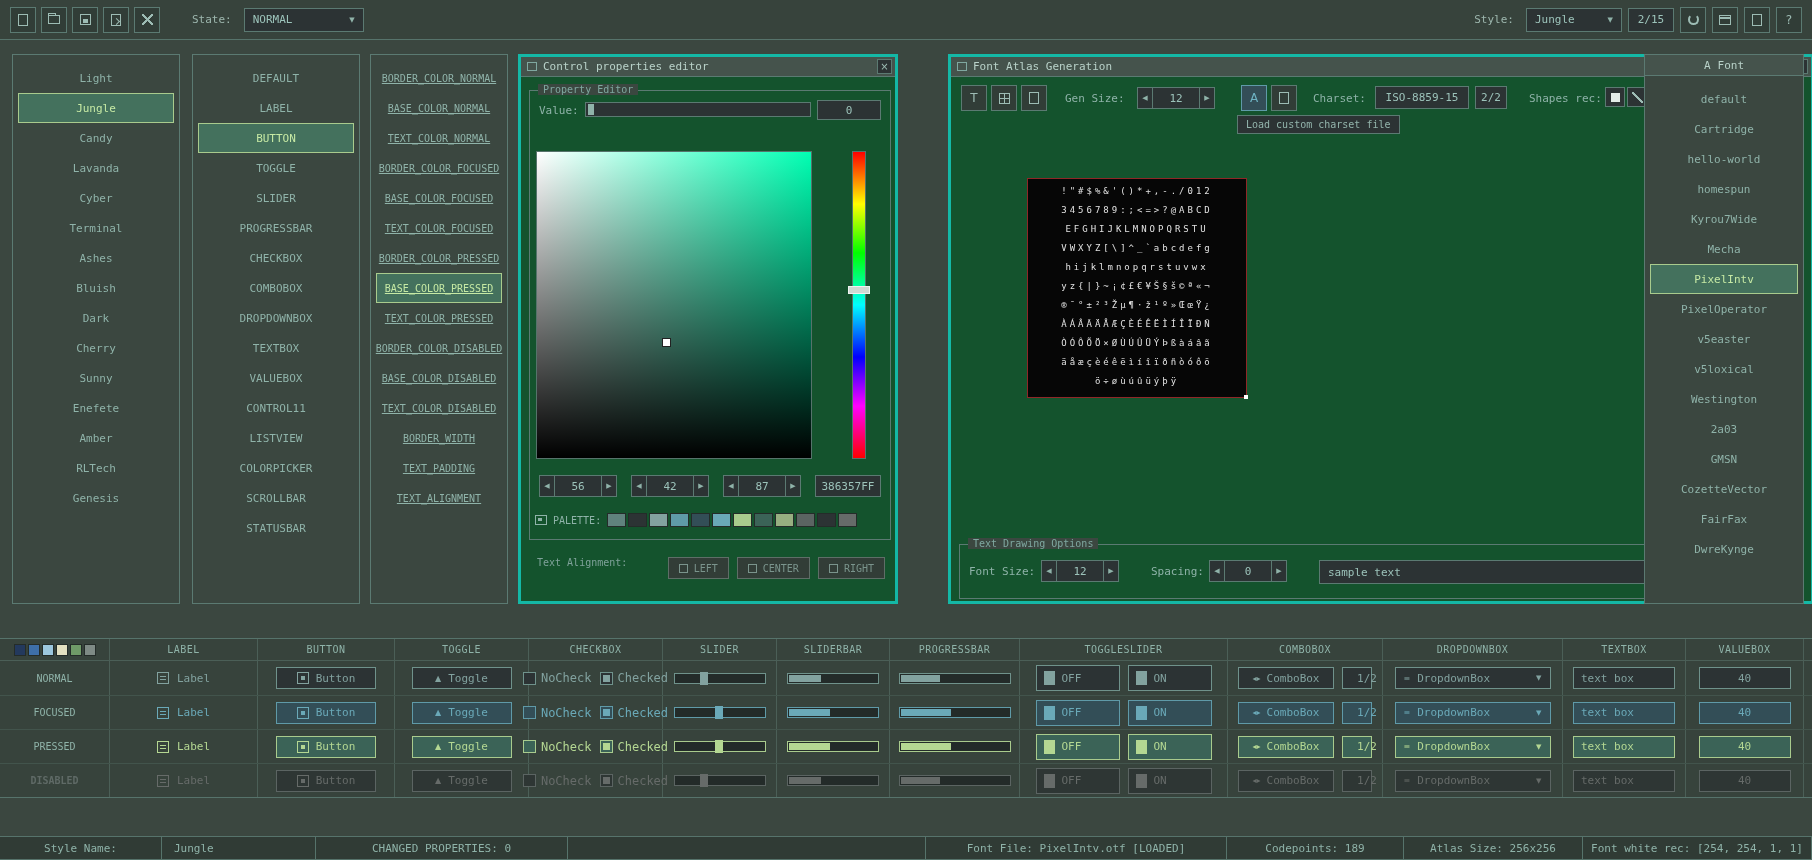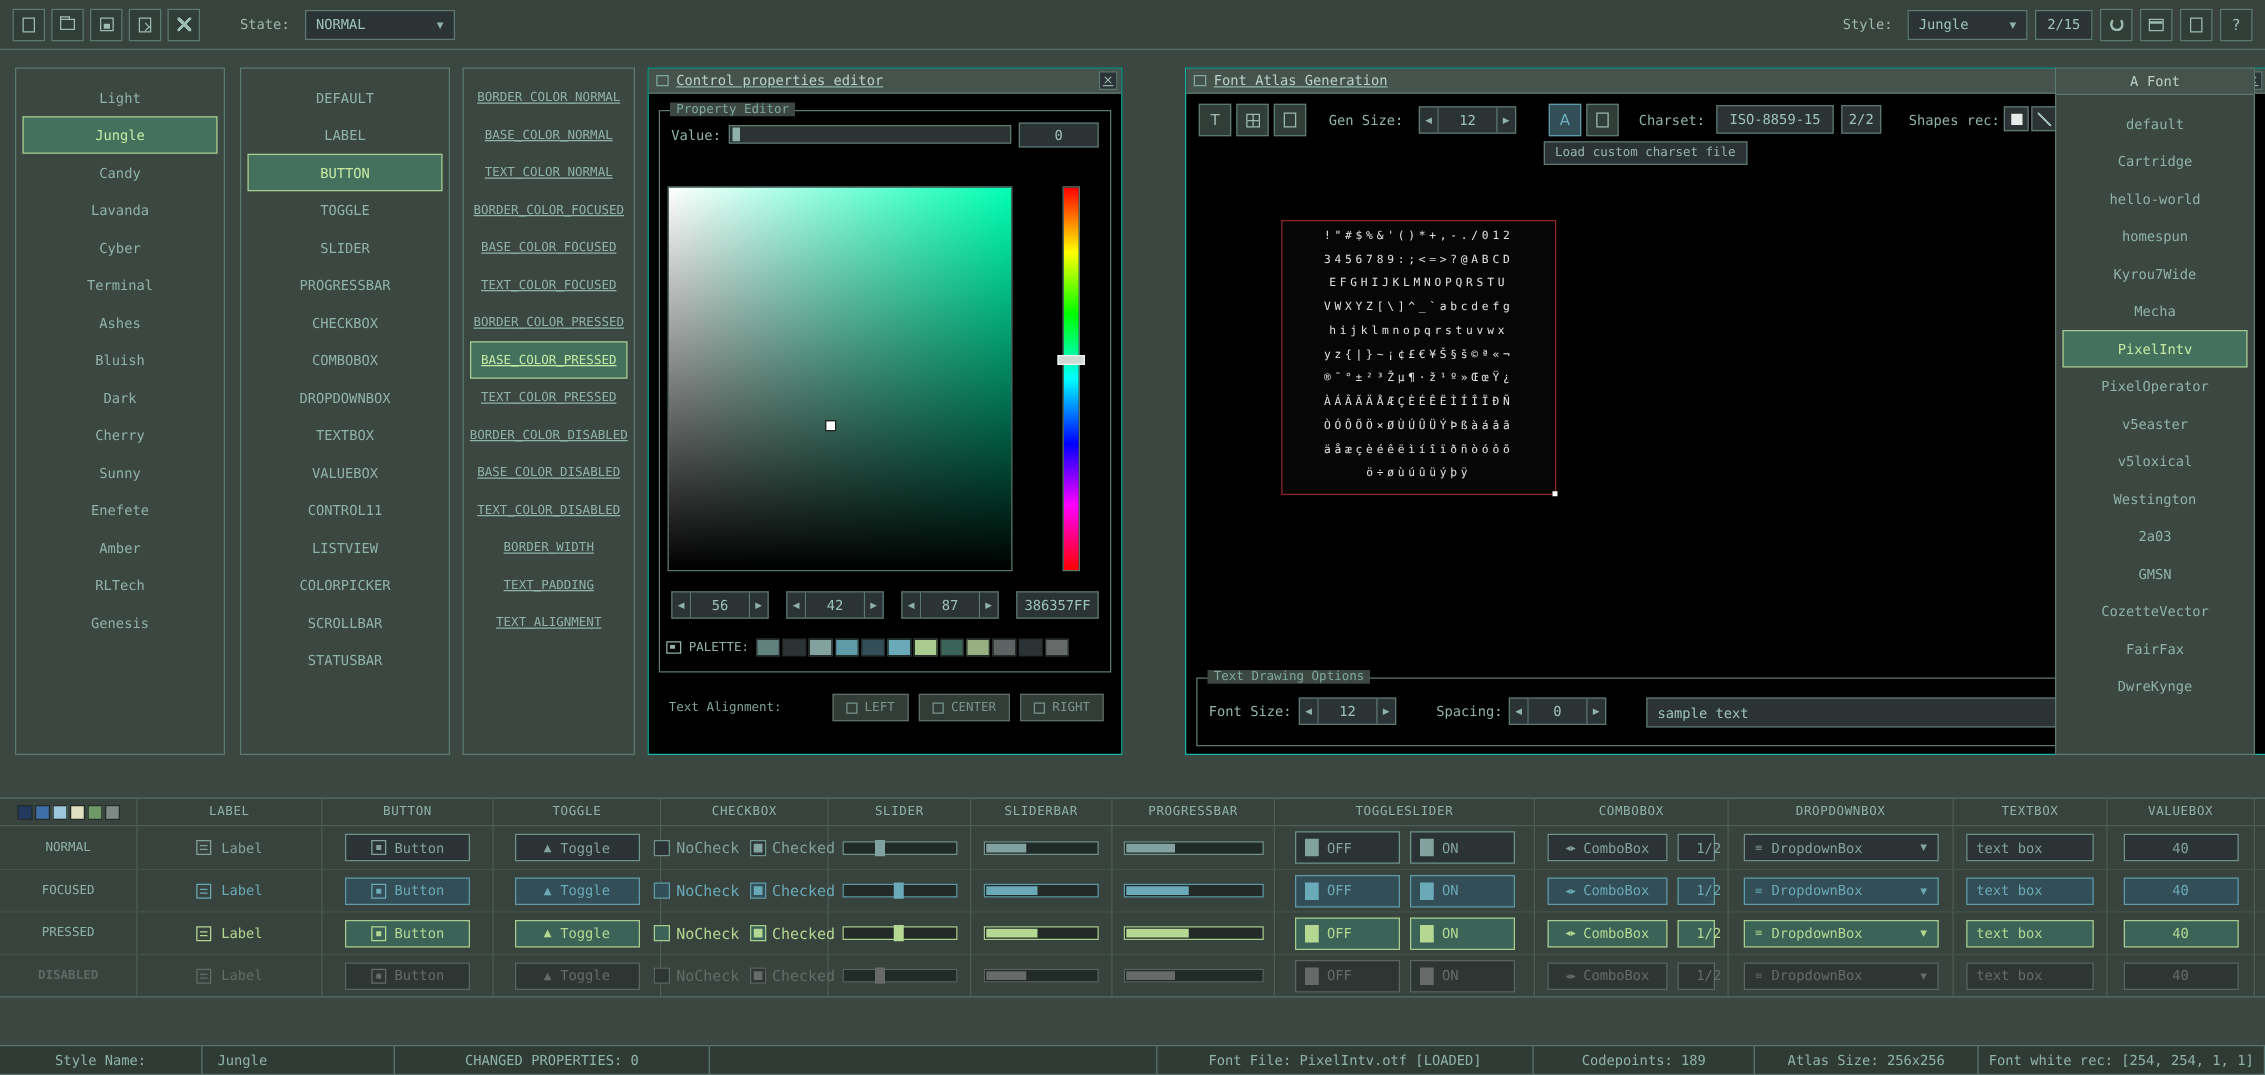--- a/index.html
+++ b/index.html
@@ -12,21 +12,21 @@
   
   .flabel { position:absolute; font-size:11px; color:#8fb3a9; white-space:nowrap; line-height:14px; }
   .vbox { position:absolute; border:1px solid #5b7a72; background:#2c3334; color:#9cc3ba;
           font-size:11px; display:flex; align-items:center; justify-content:center; }
   .panel { position:absolute; border:1px solid #5b7a72; background:#3b4740; }
   .list-body { padding-top:8px; }
   .list-item { height:30px; margin:0 5px; display:flex; align-items:center; justify-content:center;
                font-size:11px; color:#8fb3a9; border:1px solid transparent; cursor:pointer; white-space:nowrap; }
   .list-item.selected { background:#44715d; border-color:#a9cb8d; color:#c6e9a4; }
   .small .list-item { font-size:10px;text-decoration:underline; }
-  .win { position:absolute; border:1px solid #14b8a6; background:#000000;text-decoration:underline; }
+  .win { position:absolute; border:3px solid #14b8a6; background:#14532d; }
   .win-title { height:20px; background:#45534c; border-bottom:1px solid #5b7a72; display:flex;
                align-items:center; gap:6px; padding:0 3px 0 6px; font-size:11px; color:#b9d2c9; }
   .win-title-text { flex:1; }
   .win-close { width:15px; height:15px; border:1px solid #5b7a72; background:#2c3334; color:#9dbcb4;
                display:flex; align-items:center; justify-content:center; font-size:10px; cursor:pointer;
                font-family:"DejaVu Sans", sans-serif; }
   .gbox { position:absolute; border:1px solid #5b7a72; }
   .gbox-label { position:absolute; top:-7px; left:8px; background:#3b4740; padding:0 5px;
                 font-size:10px; color:#7fa8a0; white-space:nowrap; }
   .spin { position:absolute; display:flex; height:22px; }
@@ -84,21 +84,21 @@
     background: linear-gradient(to top, #000, rgba(0,0,0,0)),
                 linear-gradient(to right, #fff, hsl(162,100%,50%)); }
   .ccursor { position:absolute; left:46%; top:61%; width:7px; height:7px; background:#fff;
              outline:1px solid #222; }
   .hue { position:absolute; border:1px solid #56736b;
     background: linear-gradient(#ff0000, #ffff00 17%, #00ff00 33%, #00ffff 50%, #0000ff 67%, #ff00ff 83%, #ff0000); }
   .hue-handle { position:absolute; width:22px; height:8px; background:#cfdad4; border:1px solid #eef3f0; }
   .palrow { position:absolute; display:flex; align-items:center; gap:6px; }
   .swatches { display:flex; gap:2px; }
   .swatch { width:19px; height:14px; border:1px solid #242c29; cursor:pointer; }
-  .alrow { position:absolute; display:flex; align-items:center; }
+  .alrow { position:absolute; display:flex; }
   .albtn { height:22px; border:1px solid #5e6e67; background:#323d37; color:#7a948c; font-size:10px;
            display:flex; align-items:center; gap:6px; padding:0 10px; cursor:pointer;
            font-family:"DejaVu Sans Mono", monospace; }
   .al-ic { width:9px; height:9px; border:1px solid #7a948c; }
   
   .atlas { position:absolute; background:#060606; border:1px solid #8f2727; }
   .arow { text-align:center; font-size:9px; letter-spacing:3px; line-height:19px; color:#e2e2e2; white-space:nowrap; overflow:hidden; }
   .atlas-rows { padding-top:3px; }
   .atlas-dot { position:absolute; right:-2px; bottom:-2px; width:4px; height:4px; background:#fff; }
   .tinput { position:absolute; border:1px solid #5b7a72; background:#2c3334; color:#9cc3ba;

